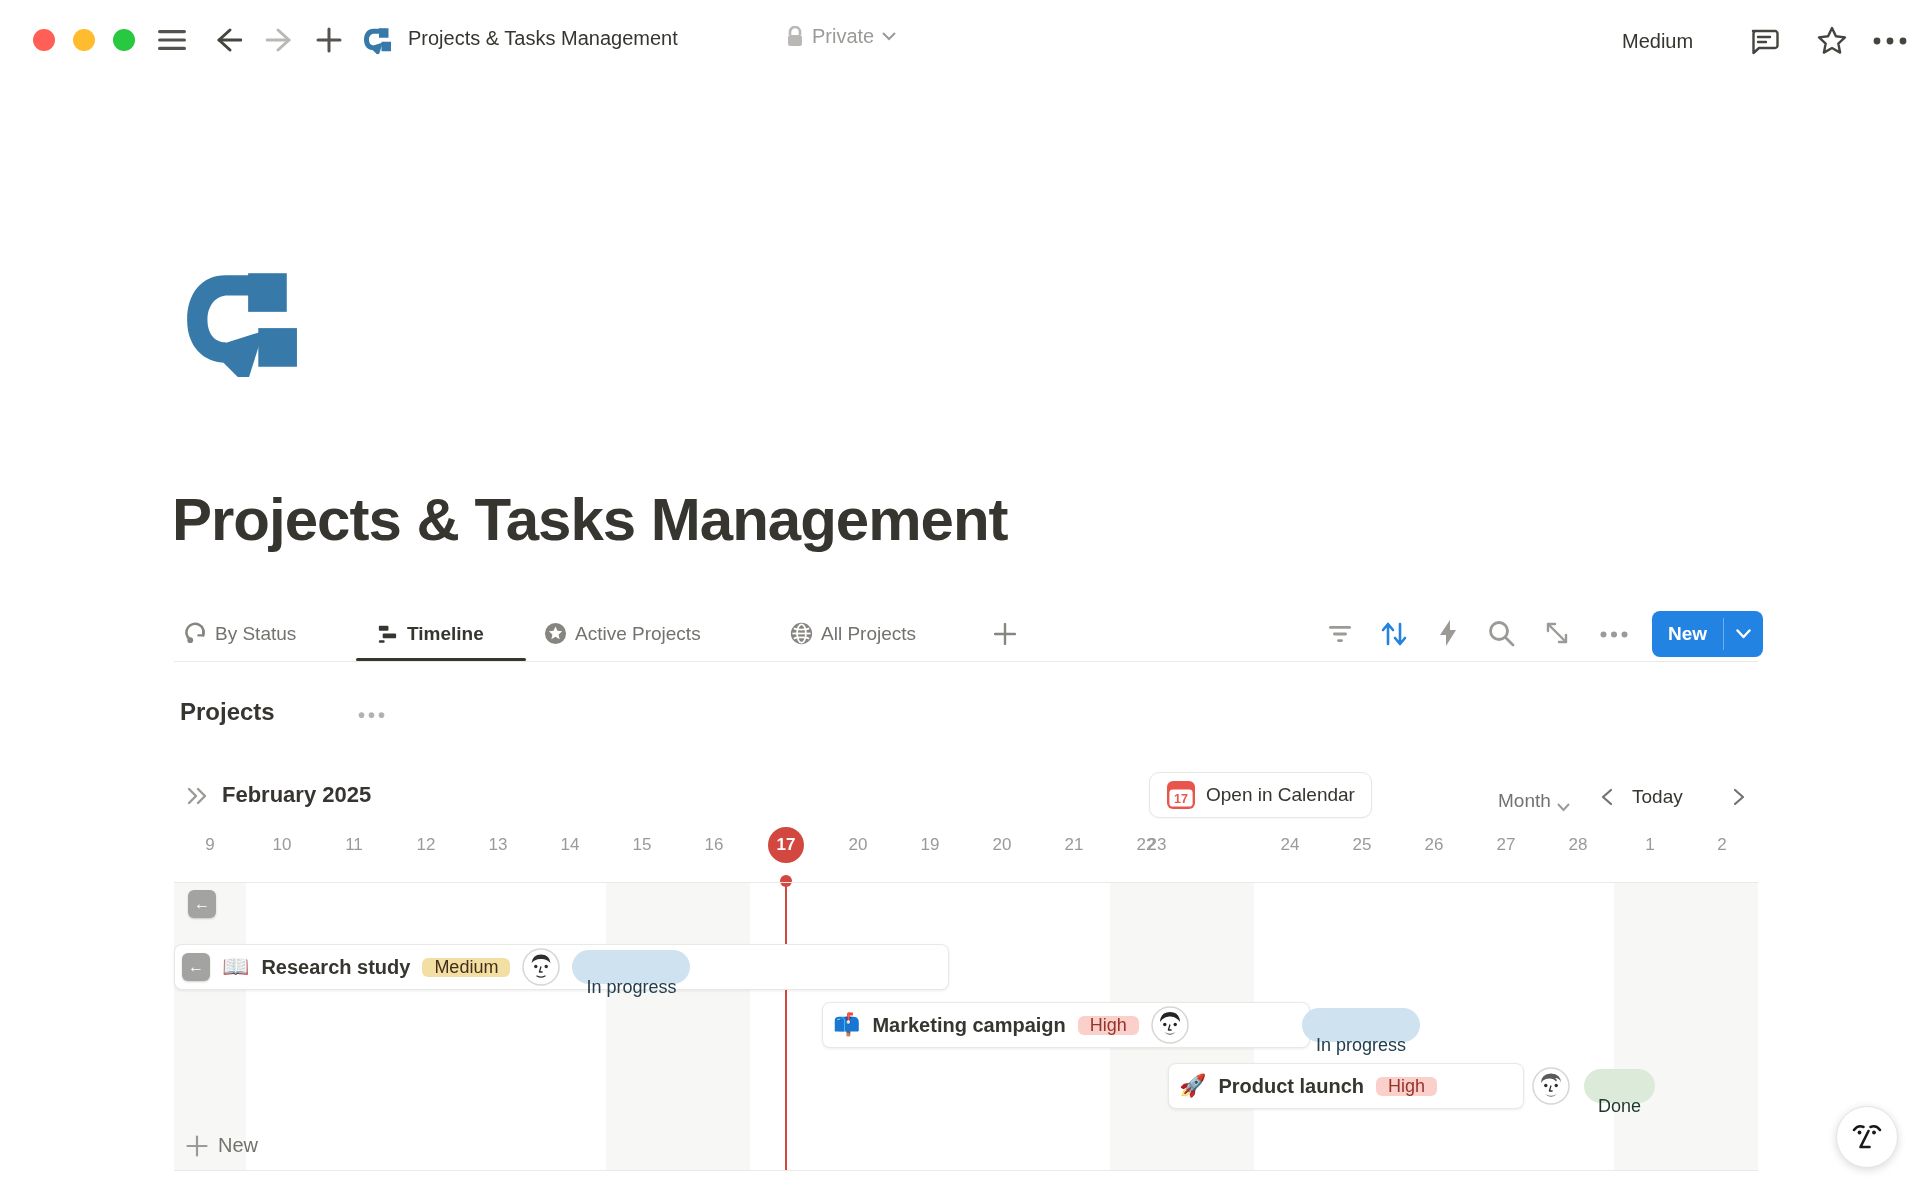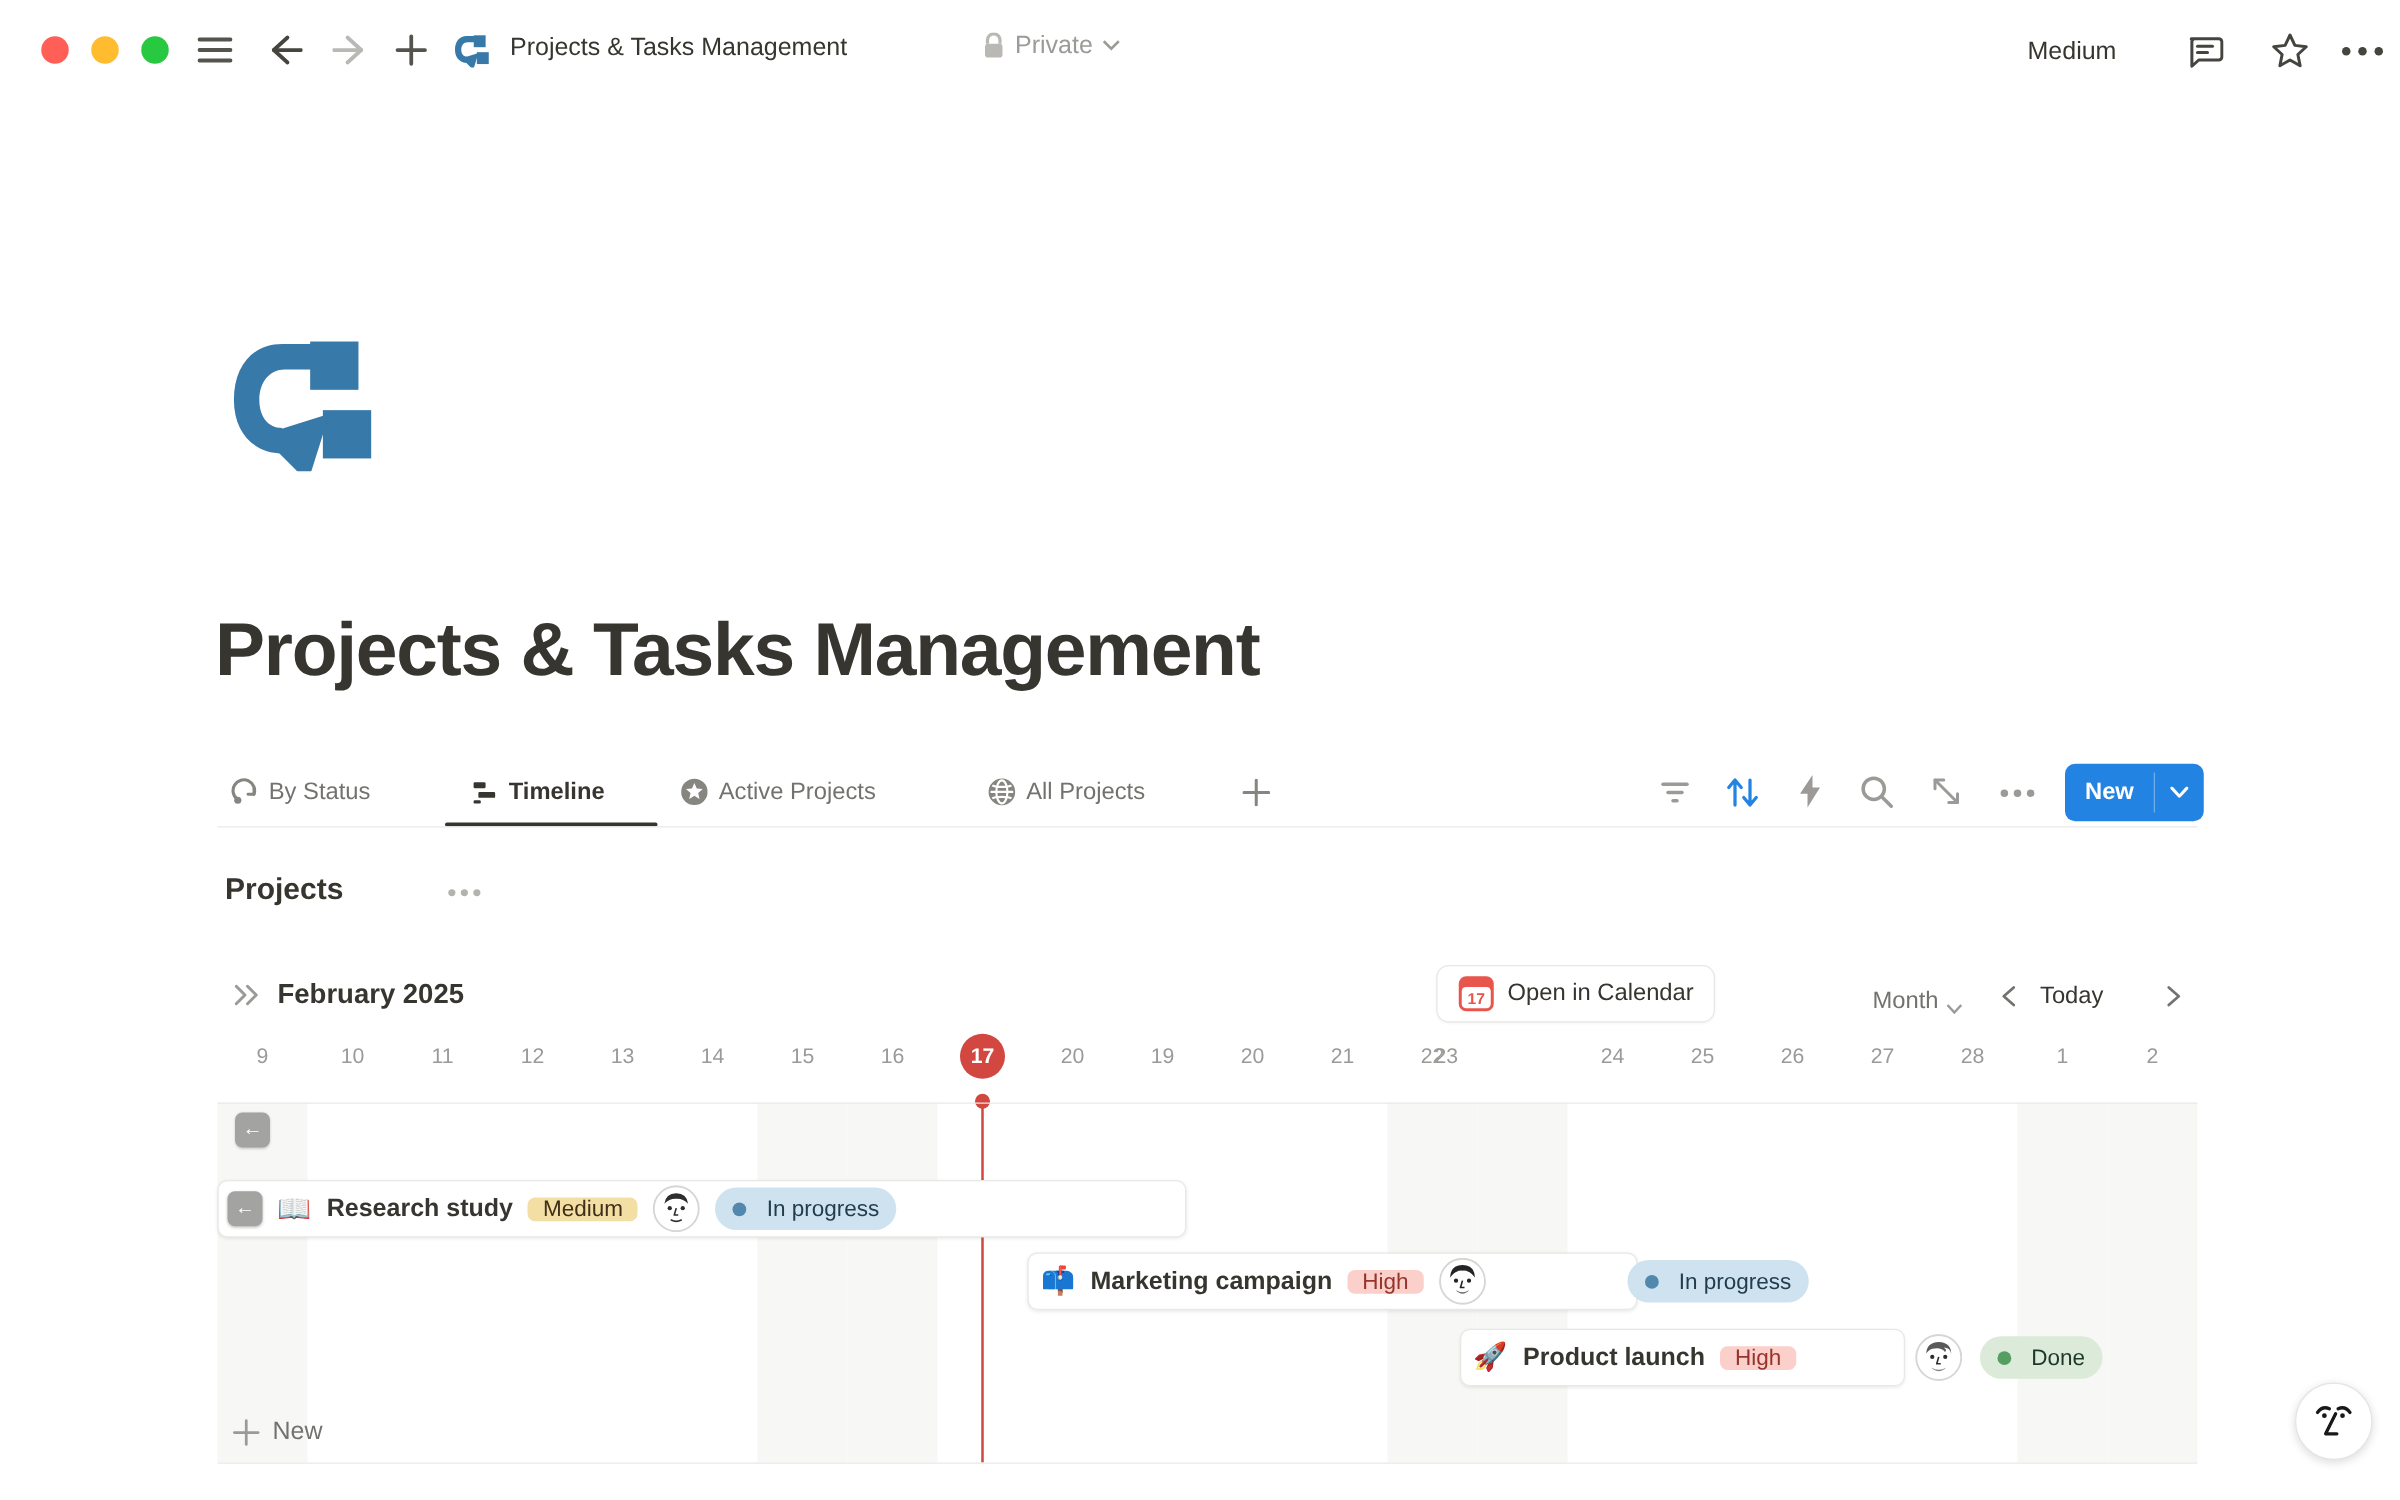--- a/index.html
+++ b/index.html
@@ -45,21 +45,21 @@
   .today-line { position:absolute; width:2px; background:#d2473f; }
   .today-dot { position:absolute; width:12px; height:12px; border-radius:50%; background:#d2473f; }
 
   
   .bar { position:absolute; height:46px; background:#fff; border:1px solid #e8e8e6; border-radius:8px; box-shadow:0 1px 3px rgba(15,15,15,.08); display:flex; align-items:center; gap:12px; padding:0 10px; cursor:pointer; }
   .bar-emoji { font-size:22px; line-height:1; }
   .bar-title { font-size:20px; font-weight:600; color:#37352f; white-space:nowrap; }
   .tag { height:19px; display:inline-flex; align-items:center; padding:0 12px; border-radius:6px; font-size:18px; white-space:nowrap; }
   .tag.yellow { background:#f3dfa3; color:#3f2e1a; }
   .tag.red { background:#fbd0ca; color:#96342c; }
-  .pill { height:34px; display:inline-flex; align-items:center; gap:16px; padding:0 14px; border-radius:17px; font-size:18px; white-space:nowrap; }
+  .pill { height:34px; display:inline-flex; align-items:center; gap:27px; padding:0 14px; border-radius:17px; font-size:18px; white-space:nowrap;flex-direction:column; }
   .pill .dot { width:11px; height:11px; border-radius:50%; }
   .pill.blue { background:#cfe2ef; color:#223d4f; }
   .pill.blue .dot { background:#5288ad; }
   .pill.green { background:#dcead9; color:#1c3829; }
   .pill.green .dot { background:#559e63; }
   .pill-abs { position:absolute; }
 
   .clip-btn { width:28px; height:28px; border:none; border-radius:6px; background:#a3a3a1; color:#fff; font-size:16px; line-height:28px; text-align:center; cursor:pointer; box-shadow:0 1px 2px rgba(15,15,15,.2); flex:0 0 auto; }
 
   .avatar { width:38px; height:38px; flex:0 0 auto; }

